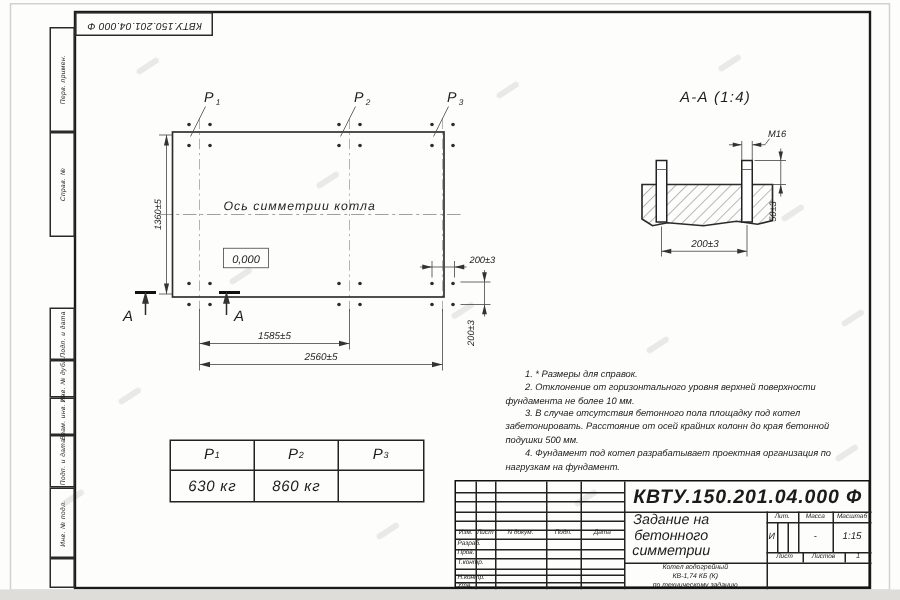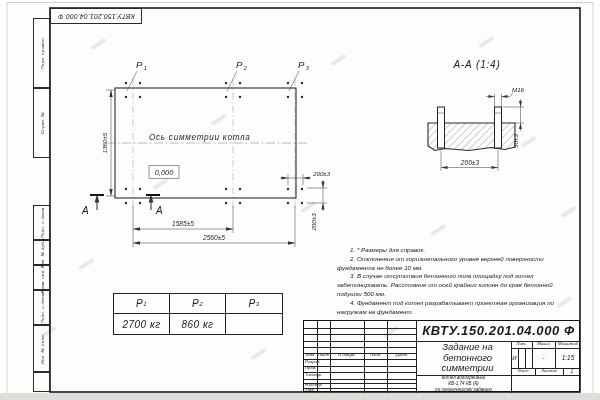--- a/index.html
+++ b/index.html
@@ -274,21 +274,21 @@
         <sub>1</sub>
       </div>
     <div class="cell">
         <span>P</span>
         <sub>2</sub>
       </div>
     <div class="cell">
         <span>P</span>
         <sub>3</sub>
       </div>
-    <div class="cell">2700 кг</div>
+    <div class="cell">630 кг</div>
     <div class="cell">860 кг</div>
   </div>
 
   <div class="notes">
     <p>1. * Размеры для справок.</p>
     <p>2. Отклонение от горизонтального уровня верхней поверхности фундамента не более 10 мм.</p>
     <p>3. В случае отсутствия бетонного пола площадку под котел забетонировать. Расстояние от осей крайних колонн до края бетонной подушки 500 мм.</p>
     <p>4. Фундамент под котел разрабатывает проектная организация по нагрузкам на фундамент.</p>
   </div>
 
@@ -317,21 +317,21 @@
     <div class="hl" style="left:112px;top:54px;width:165px;"></div>
     <div class="vl" style="left:214px;top:27px;height:20px;"></div>
     <div class="vl" style="left:221px;top:27px;height:20px;"></div>
     <div class="vl" style="left:228px;top:20px;height:27px;"></div>
     <div class="vl" style="left:251px;top:20px;height:27px;"></div>
     <div class="vl" style="left:231px;top:47px;height:7px;"></div>
     <div class="vl" style="left:259px;top:47px;height:7px;"></div>
 
     <div class="tbtxt desig" style="left:112px;top:0;width:165px;height:20px;">КВТУ.150.201.04.000 Ф</div>
 
-    <div class="tbtxt tbname" style="left:116px;top:20px;width:95px;height:34px;">
+    <div class="tbtxt tbname" style="left:96px;top:20px;width:95px;height:34px;">
       <span>Задание на</span>
       <span>бетонного</span>
       <span>симметрии</span>
     </div>
 
     <div class="tbtxt tbsub" style="left:112px;top:54px;width:95px;height:18px;">
       <span>Котел водогрейный</span>
       <span>КВ-1,74 КБ (К)</span>
       <span>по техническому заданию</span>
     </div>

